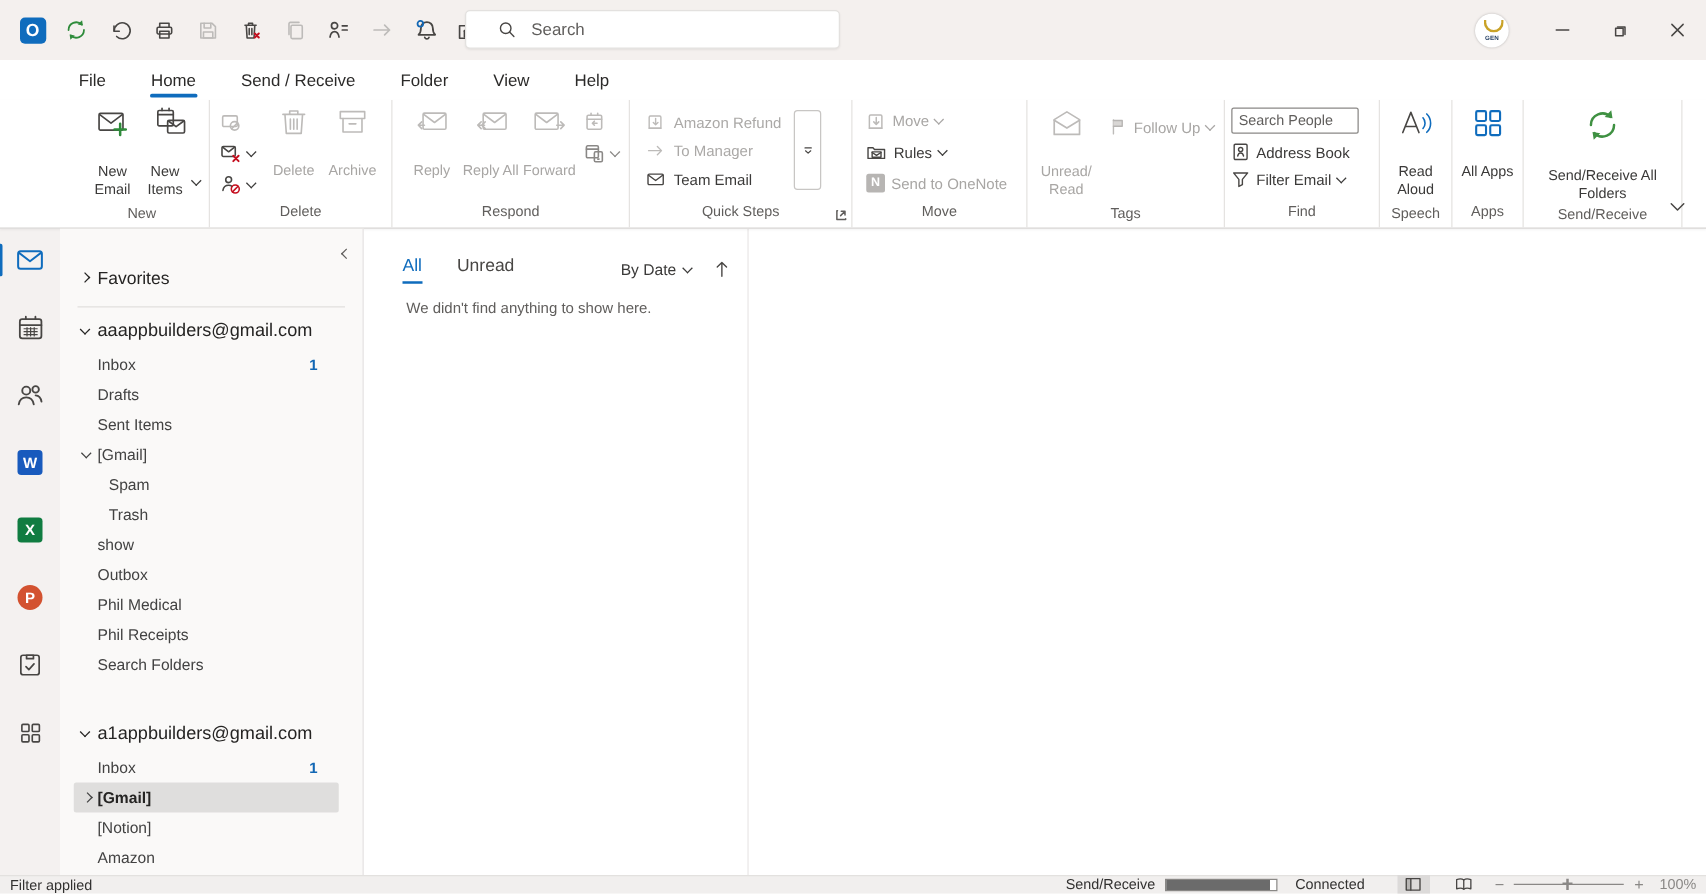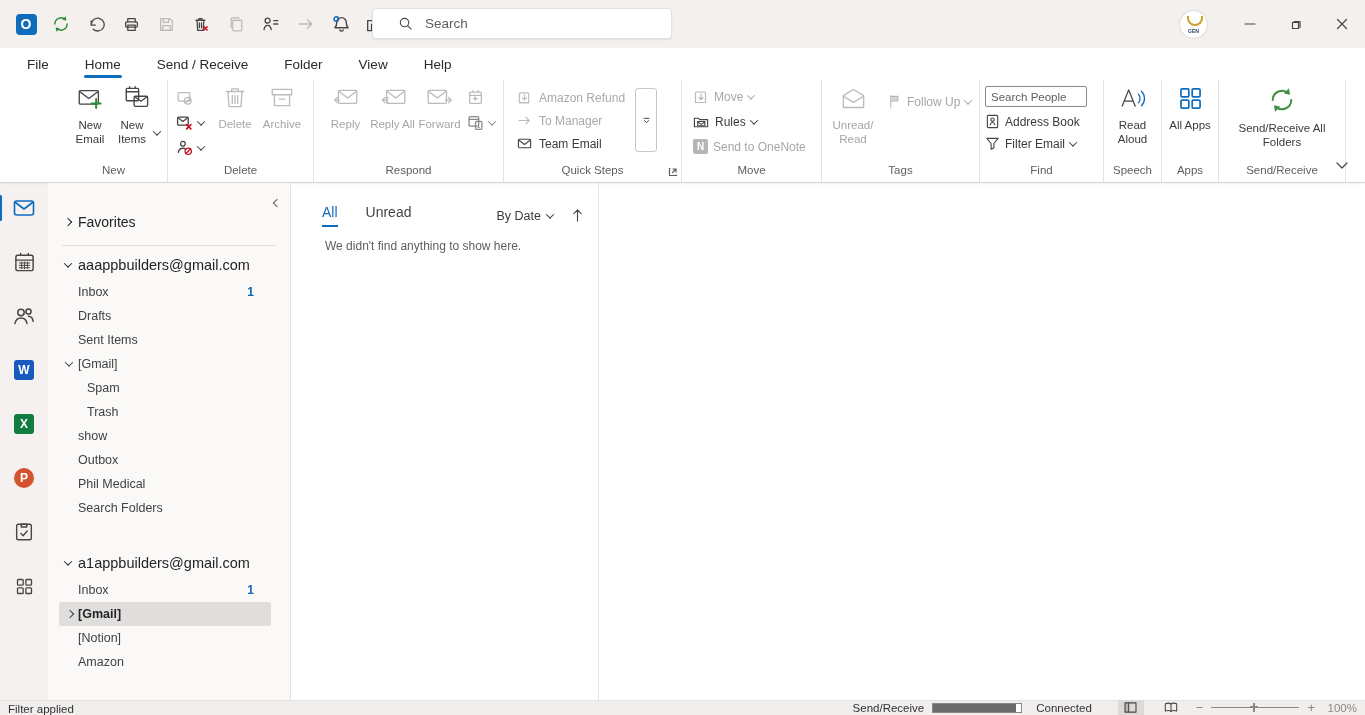--- a/index.html
+++ b/index.html
@@ -19,30 +19,30 @@
   .qat .tbtn{width:26px;height:26px;display:flex;align-items:center;justify-content:center;border-radius:3px}
   .outlook-logo{width:21px;height:21px;background:#0f6cbd;border-radius:4px;color:#fff;font-weight:bold;font-size:14px;display:flex;align-items:center;justify-content:center}
   .searchbox{position:absolute;left:372px;top:8px;width:300px;height:31px;background:#fff;border:1px solid #e3e1df;border-radius:4px;box-shadow:0 1px 2px rgba(0,0,0,.07);display:flex;align-items:center;gap:12px;padding-left:25px;color:#605e5c;font-size:13.5px}
   .wincontrols{position:absolute;right:0;top:0;height:48px;display:flex;align-items:center}
   .avatar{width:27px;height:27px;border-radius:50%;background:#fff;box-shadow:0 0 2px rgba(0,0,0,.25);margin-right:20px;position:relative;overflow:hidden}
   .avatar:before{content:"";position:absolute;left:7px;top:5px;width:12px;height:8px;border:2px solid #c9a227;border-top:none;border-radius:0 0 8px 8px}
   .avatar:after{content:"GEN";position:absolute;left:0;right:0;bottom:4px;font-size:5px;color:#1f3a5f;text-align:center;font-weight:bold}
   .winbtn{width:46px;height:48px;display:flex;align-items:center;justify-content:center}
 
   
-  .tabrow{height:32px;background:#fff;display:flex;align-items:flex-end;padding-left:26px;gap:34px}
+  .tabrow{height:32px;background:#fff;display:flex;align-items:flex-end;padding-left:62px;gap:34px}
   .rtab{font-size:13.5px;color:#2b2a29;padding:6px 1px 8px;position:relative;cursor:default}
   .rtab.active:after{content:"";position:absolute;left:0;right:0;bottom:2px;height:3px;border-radius:2px;background:#0f6cbd}
 
   
   .ribbon{height:103px;background:#fff;display:flex;padding-left:60px;border-bottom:1px solid #d6d4d2;box-shadow:0 1px 2px rgba(0,0,0,.05);position:relative}
   .rgroup{display:flex;flex-direction:column;border-right:1px solid #e5e3e1;padding:0 5px;position:relative;flex:none}
   .rgc{flex:1;display:flex;align-items:flex-start;justify-content:center}
   .rgl{height:24px;display:flex;align-items:center;justify-content:center;font-size:11.5px;color:#605e5c}
-  .lbtn{width:47px;padding:5px 1px 0;display:flex;flex-direction:column;align-items:center;gap:7px;font-size:11.5px;line-height:1.18;text-align:center;color:#3b3a39;border-radius:3px}
+  .lbtn{width:47px;padding:5px 1px 0;display:flex;flex-direction:column;align-items:center;gap:20px;font-size:11.5px;line-height:1.18;text-align:center;color:#3b3a39;border-radius:3px}
   .lbtn.dis{color:#a8a6a4}
   .sstack{display:flex;flex-direction:column;gap:8px;padding-top:9px}
   .srow{display:flex;align-items:center;gap:5px;font-size:12px;color:#3b3a39;white-space:nowrap}
   .srow.dis{color:#a8a6a4}
   .qslist{display:flex;flex-direction:column;gap:8px;padding:10px 4px 0 8px;font-size:12px}
   .qsitem{display:flex;align-items:center;gap:7px;color:#3b3a39;white-space:nowrap}
   .qsitem.dis{color:#aba9a7}
   .qsmore{width:22px;height:64px;border:1px solid #c8c6c4;border-radius:3px;margin:8px 2px 0 6px;display:flex;align-items:center;justify-content:center;flex:none}
   .dlauncher{position:absolute;right:3px;bottom:5px}
   .speople{width:102px;height:21px;border:1px solid #8a8886;border-radius:2px;font-size:11.5px;padding:0 5px;color:#3b3a39;font-family:"Liberation Sans",sans-serif}
@@ -590,20 +590,23 @@
     <div class="frow">
         <span>show</span>
       </div>
     <div class="frow">
         <span>Outbox</span>
       </div>
     <div class="frow">
         <span>Phil Medical</span>
       </div>
     <div class="frow">
+        <span>Phil Receipts</span>
+      </div>
+    <div class="frow">
         <span>Search Folders</span>
       </div>
 
     <div class="acctgap"></div>
 
     <div class="acctrow">
       <span class="chev down"></span>
       <span>a1appbuilders@gmail.com</span>
     </div>
     <div class="frow">

